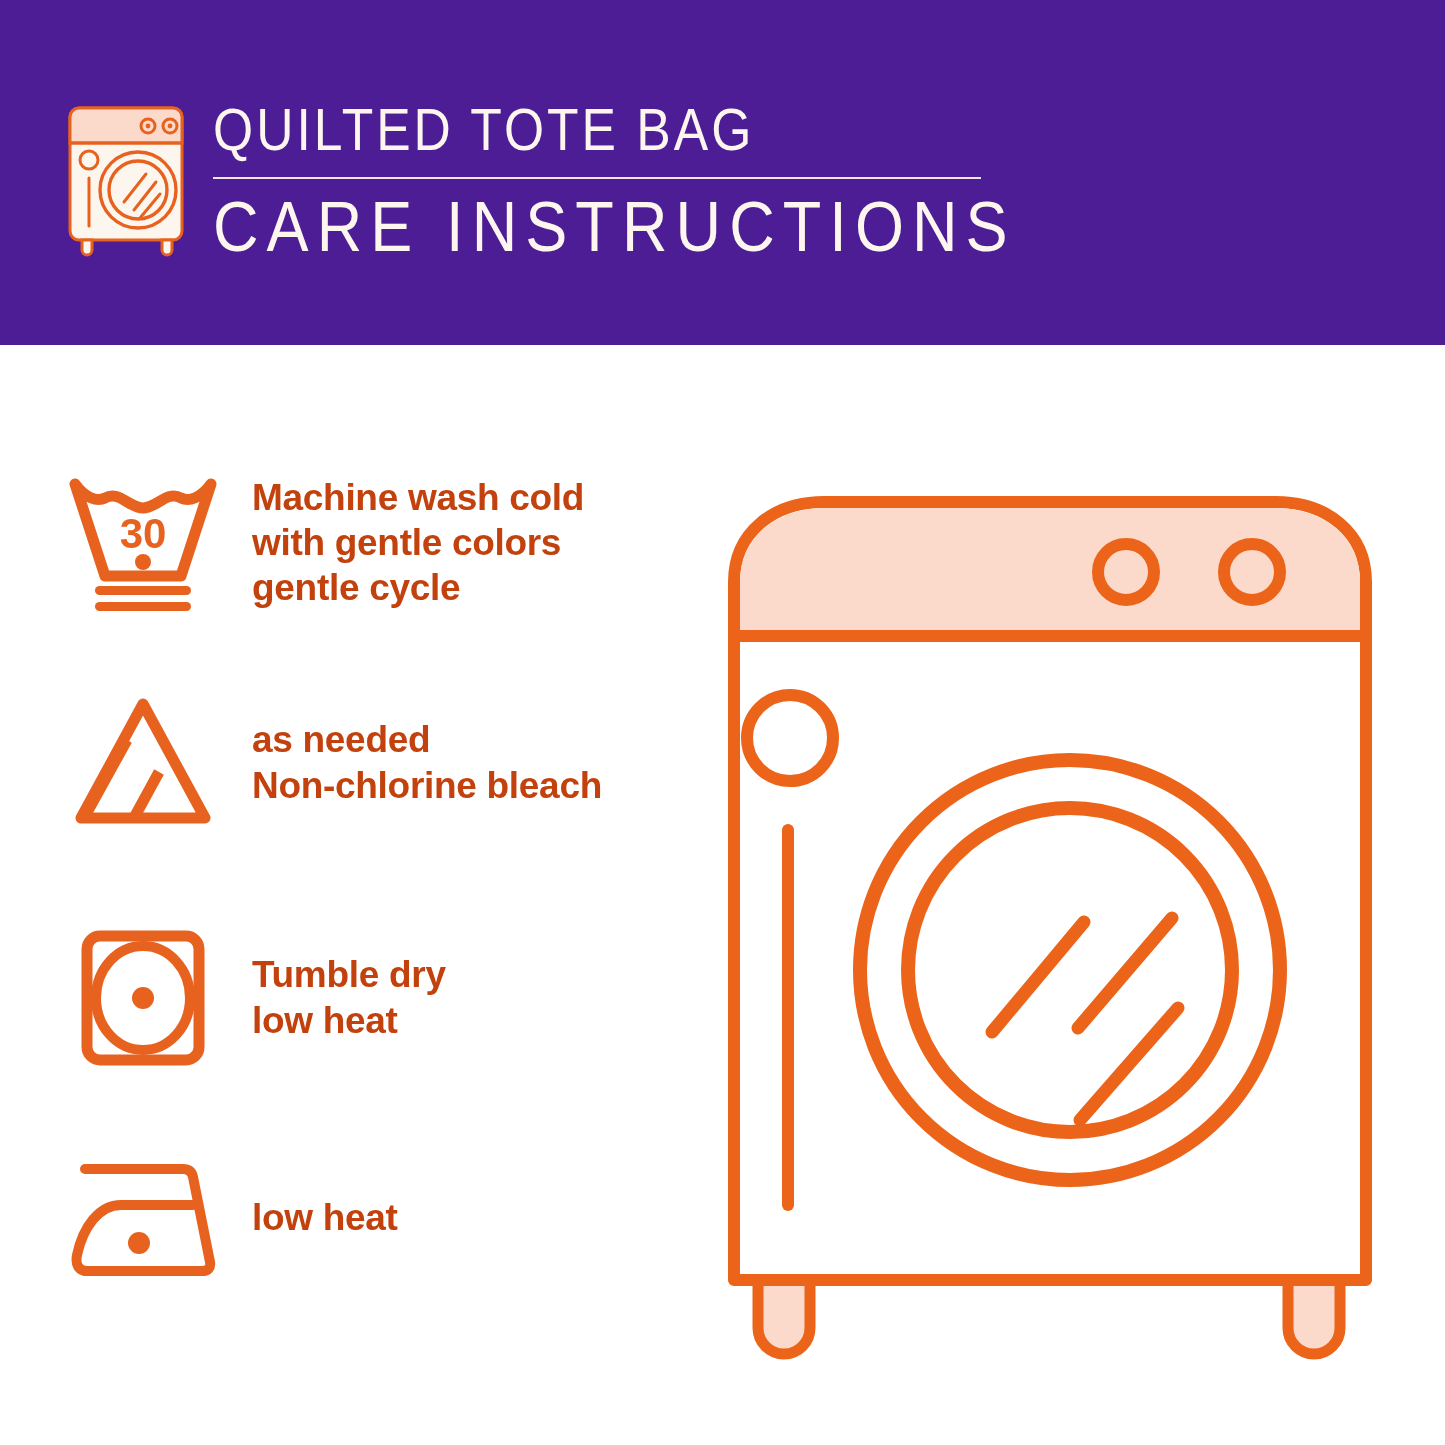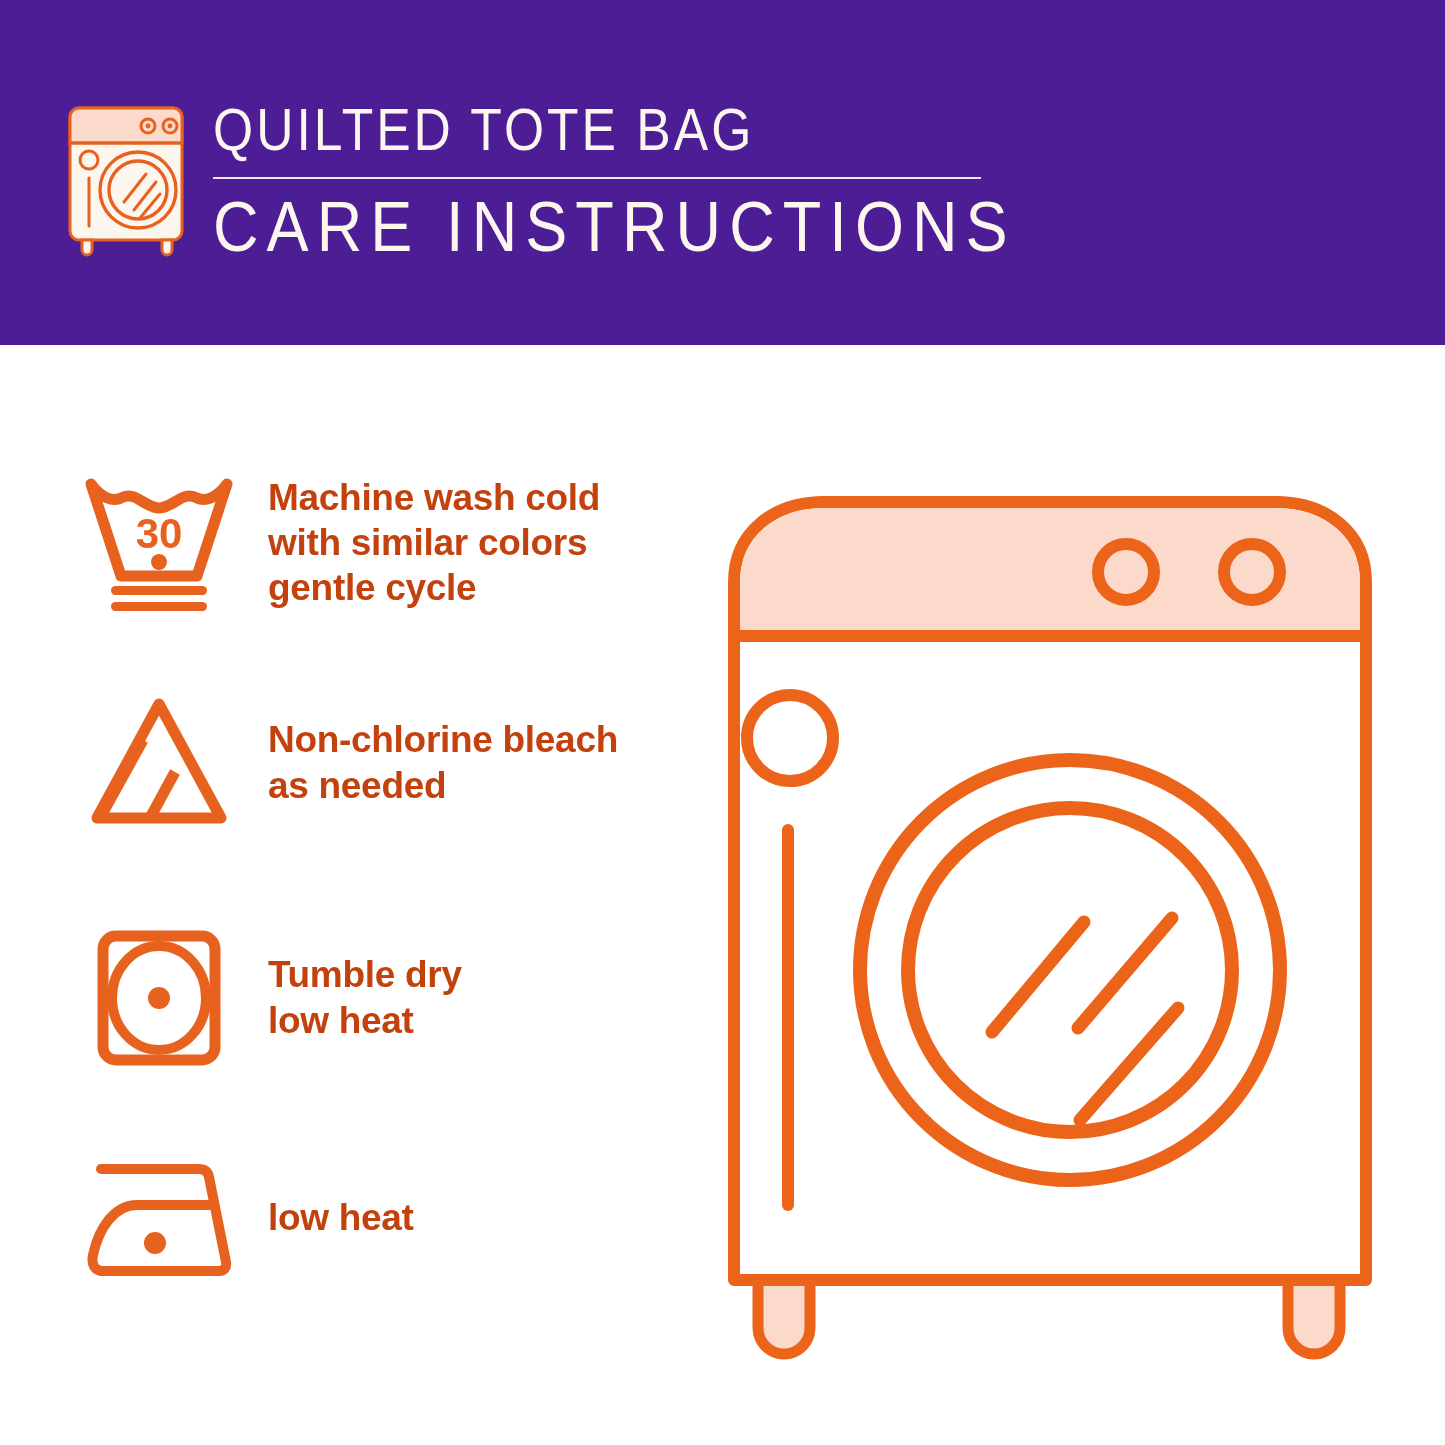--- a/index.html
+++ b/index.html
@@ -74,21 +74,21 @@
   
   .care-list {
     position: absolute;
     left: 0;
     top: 345px;
     width: 700px;
     height: 1100px;
   }
   .care-item {
     position: absolute;
-    left: 16px;
+    left: 0;
     width: 700px;
     display: flex;
     align-items: center;
   }
   .care-item .sym {
     width: 175px;
     min-width: 175px;
     height: 175px;
     display: flex;
     align-items: center;
@@ -175,36 +175,36 @@
           <text x="80" y="80" text-anchor="middle" font-family="Liberation Sans, sans-serif" font-size="42" font-weight="700" fill="#E8621F">30</text>
 
           <circle cx="80" cy="94" r="8" fill="#E8621F"></circle>
 
           <rect x="32" y="118" width="96" height="9" rx="4.5" fill="#E8621F"></rect>
           <rect x="32" y="134" width="96" height="9" rx="4.5" fill="#E8621F"></rect>
         </svg>
       </div>
       <div class="lbl">
         <div>Machine wash cold</div>
-        <div>with similar colors</div>
+        <div>with gentle colors</div>
         <div>gentle cycle</div>
       </div>
     </div>
 
     <div class="care-item" id="care-1">
       <div class="sym">
         <svg viewBox="0 0 160 150" width="160" height="150" aria-hidden="true">
           <path d="M80 16 L142 130 L18 130 Z" fill="none" stroke="#E8621F" stroke-width="11" stroke-linejoin="round"></path>
           <line x1="64" y1="52" x2="22" y2="128" stroke="#E8621F" stroke-width="11" stroke-linecap="butt"></line>
           <line x1="96" y1="84" x2="72" y2="128" stroke="#E8621F" stroke-width="11" stroke-linecap="butt"></line>
         </svg>
       </div>
       <div class="lbl">
+        <div>as needed</div>
         <div>Non-chlorine bleach</div>
-        <div>as needed</div>
       </div>
     </div>
 
     <div class="care-item" id="care-2">
       <div class="sym">
         <svg viewBox="0 0 160 150" width="160" height="150" aria-hidden="true">
           <rect x="24" y="13" width="112" height="124" rx="13" ry="13" fill="none" stroke="#E8621F" stroke-width="11"></rect>
           <ellipse cx="80" cy="75" rx="47" ry="52" fill="none" stroke="#E8621F" stroke-width="10"></ellipse>
           <circle cx="80" cy="75" r="11" fill="#E8621F"></circle>
         </svg>

